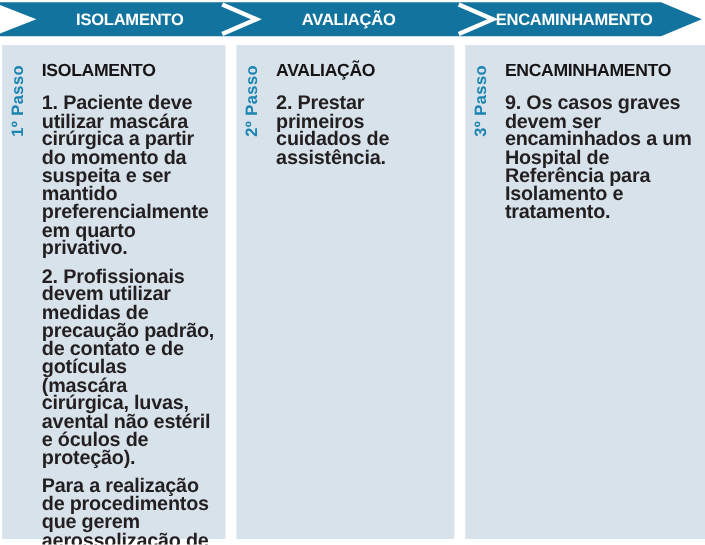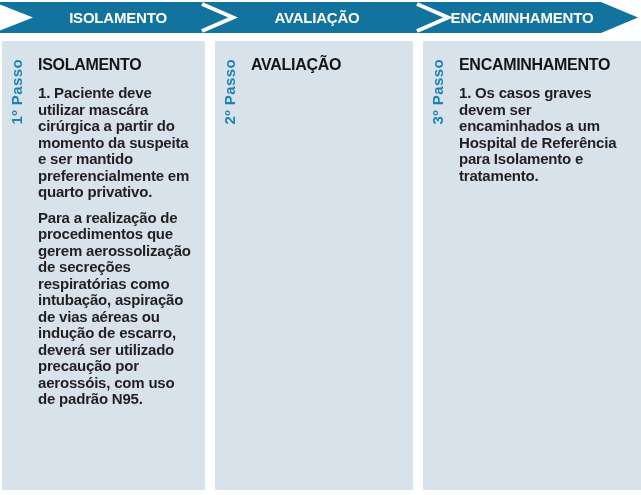--- a/index.html
+++ b/index.html
@@ -50,21 +50,21 @@
   }
   .content h2{
     margin:0 0 11px 0;
     font-size:16px;
     font-weight:bold;
     letter-spacing:-0.3px;
     color:#171415;
   }
   .content p{
     margin:5px 0 9px 0;
-    font-size:15px;
+    font-size:18px;
     line-height:16.5px;
     font-weight:bold;
     letter-spacing:-0.2px;
     color:var(--body_text,#231F20);
   }
 </style>
 </head>
 <body>
 
 <div class="stage">
@@ -77,32 +77,34 @@
     <text x="118" y="23" text-anchor="middle">ISOLAMENTO</text>
     <text x="317" y="23" text-anchor="middle">AVALIAÇÃO</text>
     <text x="522" y="23" text-anchor="middle">ENCAMINHAMENTO</text>
   </svg>
 
   <div class="col col1">
     <div class="passo">1º Passo</div>
     <div class="content">
       <h2>ISOLAMENTO</h2>
       <p>1. Paciente  deve utilizar mascára cirúrgica a partir do momento da suspeita e ser mantido preferencialmente em  quarto privativo.</p>
+      <p>2. Profissionais devem utilizar medidas de precaução padrão, de contato e de gotículas (mascára cirúrgica, luvas, avental não estéril e óculos de proteção).</p>
       <p>Para a realização de procedimentos que gerem aerossolização de secreções respiratórias como intubação, aspiração de vias aéreas ou indução de escarro, deverá ser utilizado precaução por aerossóis, com uso de padrão N95.</p>
     </div>
   </div>
 
   <div class="col col2">
     <div class="passo">2º Passo</div>
     <div class="content">
       <h2>AVALIAÇÃO</h2>
+      <p>2. Prestar primeiros cuidados de assistência.</p>
     </div>
   </div>
 
   <div class="col col3">
     <div class="passo">3º Passo</div>
     <div class="content">
       <h2>ENCAMINHAMENTO</h2>
-      <p>1. Os casos graves devem ser encaminhados a um Hospital de Referência para Isolamento e tratamento.</p>
+      <p>9. Os casos graves devem ser encaminhados a um Hospital de Referência para Isolamento e tratamento.</p>
     </div>
   </div>
 
 </div>
 
 </body></html>

